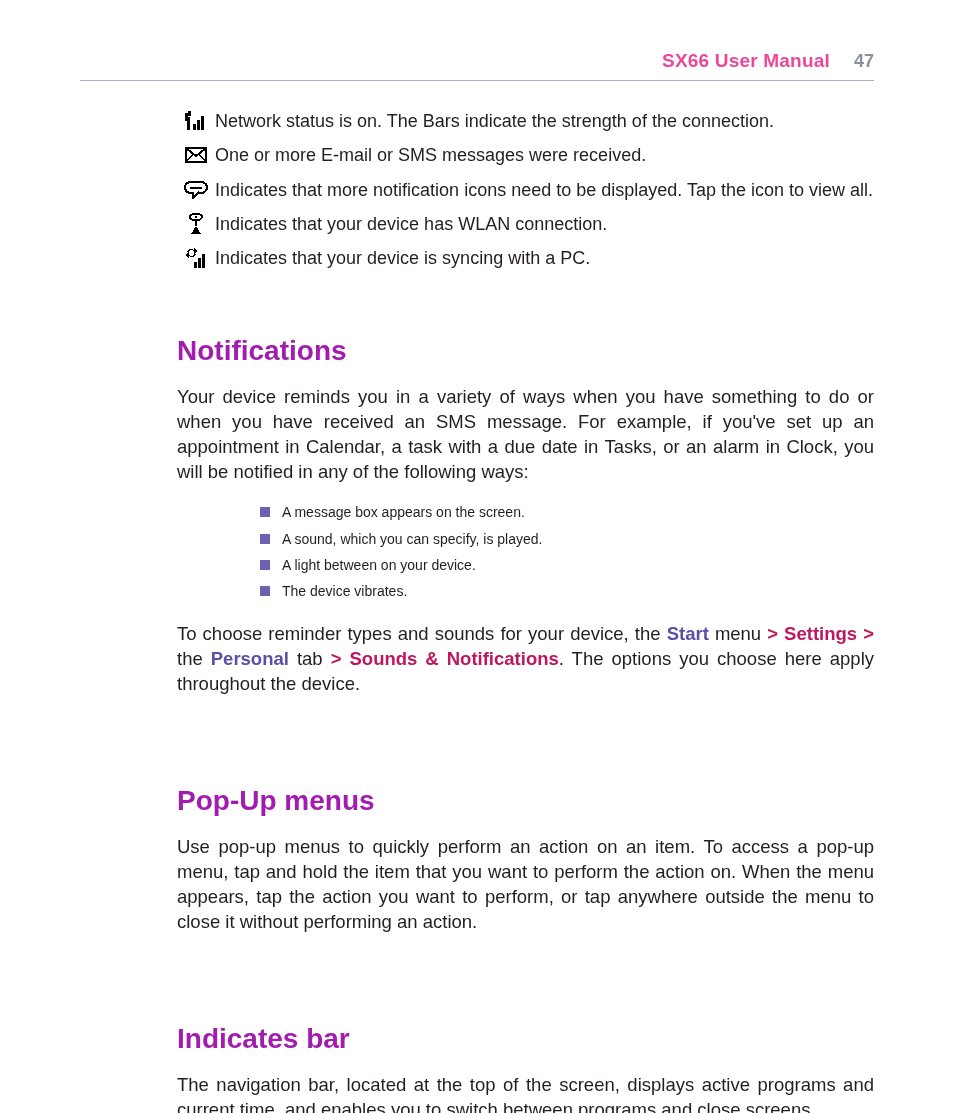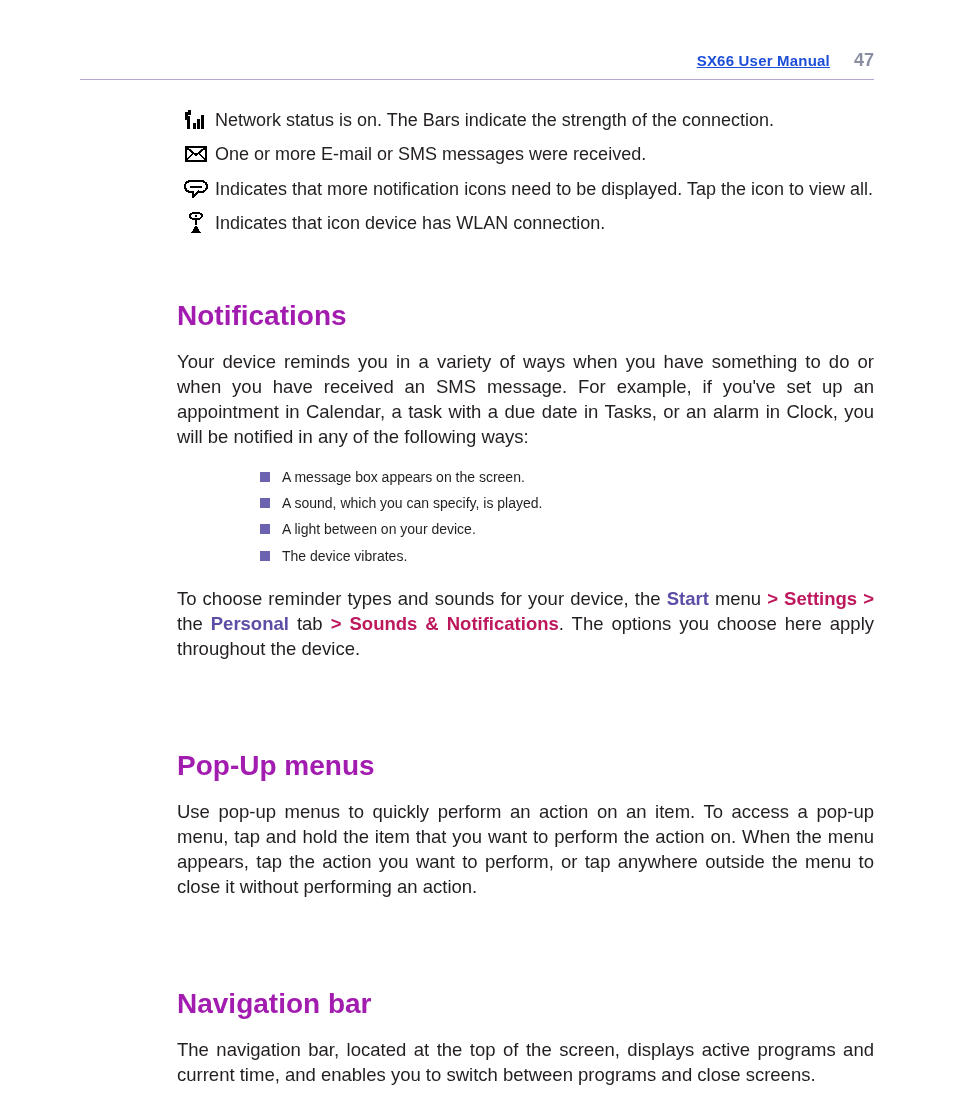--- a/index.html
+++ b/index.html
@@ -17,24 +17,23 @@
   .header-row {
     display: flex;
     justify-content: flex-end;
     align-items: baseline;
     border-bottom: 1.5px solid #b7a7d3;
     padding-bottom: 8px;
     margin-bottom: 28px;
   }
   .header-title {
     font-weight: 700;
-    font-size: 15px;
-    color: #1d4ed8;
+    font-size: 19px;
+    color: #ec4899;
     letter-spacing: 0.2px;
-    text-decoration: underline;
   }
   .header-page {
     font-weight: 700;
     font-size: 18px;
     color: #8a8ea1;
     margin-left: 24px;
   }
   .icon-list {
     padding-left: 97px;
     margin-bottom: 65px;
@@ -143,23 +142,35 @@
 
     <div class="icon-row">
       <span class="icon-cell">
         <svg class="pix" width="20" height="22" viewBox="0 0 20 22">
           <ellipse cx="10" cy="4" rx="6" ry="3.2" fill="#fff" stroke="#000" stroke-width="2"></ellipse>
           <circle cx="10" cy="4" r="1.4" fill="#000"></circle>
           <rect x="9" y="7" width="2" height="6" fill="#000"></rect>
           <path d="M5 21 L10 13 L15 21 Z" fill="#000"></path>
         </svg>
       </span>
-      <span class="icon-text">Indicates that icon device has WLAN connection.</span>
-    </div>
-
+      <span class="icon-text">Indicates that your device has WLAN connection.</span>
+    </div>
+
+    <div class="icon-row">
+      <span class="icon-cell">
+        <svg class="pix" width="22" height="20" viewBox="0 0 22 20">
+          <path d="M2 4 A4 4 0 0 1 9 2 L9 0 L13 3 L9 6 L9 4 A2.5 2.5 0 0 0 4 5" fill="#000"></path>
+          <path d="M11 6 A4 4 0 0 1 4 8 L4 10 L0 7 L4 4 L4 6 A2.5 2.5 0 0 0 9 5" fill="#000"></path>
+          <rect x="9" y="14" width="3" height="6" fill="#000"></rect>
+          <rect x="13" y="10" width="3" height="10" fill="#000"></rect>
+          <rect x="17" y="6" width="3" height="14" fill="#000"></rect>
+        </svg>
+      </span>
+      <span class="icon-text">Indicates that your device is syncing with a PC.</span>
+    </div>
 
   </div>
 
   <h2 class="section">Notifications</h2>
   <p class="body-text">Your device reminds you in a variety of ways when you have something to do or when you have received an SMS message. For example, if you've set up an appointment in Calendar, a task with a due date in Tasks, or an alarm in Clock, you will be notified in any of the following ways:</p>
 
   <div class="bullets">
     <div class="bullet-row">
       <span class="bullet-box"></span>
       <span class="bullet-text">A message box appears on the screen.</span>
@@ -182,16 +193,16 @@
     <span>To choose reminder types and sounds for your device, the </span><span class="link-blue">Start</span><span> menu </span><span class="link-blue-plain">&gt; Settings &gt;</span><span> the </span><span class="link-blue">Personal</span><span> tab </span><span class="link-blue-plain">&gt; Sounds &amp; Notifications</span><span>. The options you choose here apply throughout the device.</span>
   </p>
 
   <div class="section-gap"></div>
 
   <h2 class="section">Pop-Up menus</h2>
   <p class="body-text">Use pop-up menus to quickly perform an action on an item. To access a pop-up menu, tap and hold the item that you want to perform the action on. When the menu appears, tap the action you want to perform, or tap anywhere outside the menu to close it without performing an action.</p>
 
   <div class="section-gap"></div>
 
-  <h2 class="section">Navigation bar</h2>
+  <h2 class="section">Indicates bar</h2>
   <p class="body-text">The navigation bar, located at the top of the screen, displays active programs and current time, and enables you to switch between programs and close screens.</p>
 
 </div>
 
 </body></html>

